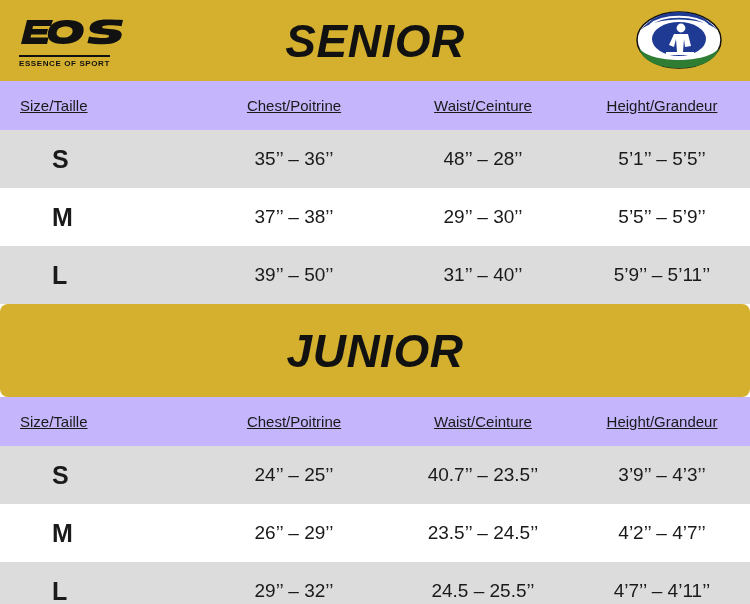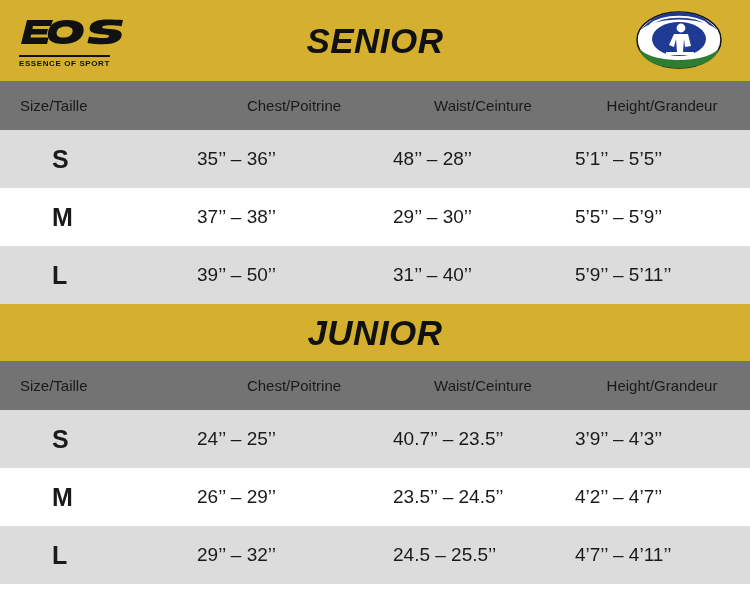--- a/index.html
+++ b/index.html
@@ -26,27 +26,28 @@
   
   .banner {
     background: #d4b02e;
     height: 81px;
     display: flex;
     align-items: center;
     position: relative;
     flex: 0 0 auto;
   }
   .banner.junior {
-    height: 57px;
+    height: 93px;
     justify-content: flex-start;
+    border-radius: 8px;
   }
   .banner-title {
     flex: 1 1 auto;
     text-align: center;
-    font-size: 35px;
+    font-size: 46px;
     font-weight: bold;
     font-style: italic;
     letter-spacing: 0.5px;
     color: #111111;
   }
 
   
   .logo {
     position: absolute;
     left: 19px;
@@ -85,30 +86,31 @@
   .table col.c3 { width: 182px; }
   .table col.c4 { width: 176px; }
 
   .table th {
     font-size: 15px;
     font-weight: normal;
     color: #1a1a1a;
     text-align: center;
     height: 47px;
     vertical-align: middle;
-    background: #737373;
+    background: #c4b5fd;
+    text-decoration: underline;
   }
   .table th.first {
     text-align: left;
     padding-left: 20px;
   }
   .table td {
     height: 56px;
     font-size: 19px;
-    text-align: left;
+    text-align: center;
     vertical-align: middle;
     color: #1a1a1a;
   }
   .table td.size {
     font-size: 25px;
     font-weight: bold;
     text-align: left;
     padding-left: 52px;
   }
   tr.shade td { background: #dcdcdc; }

